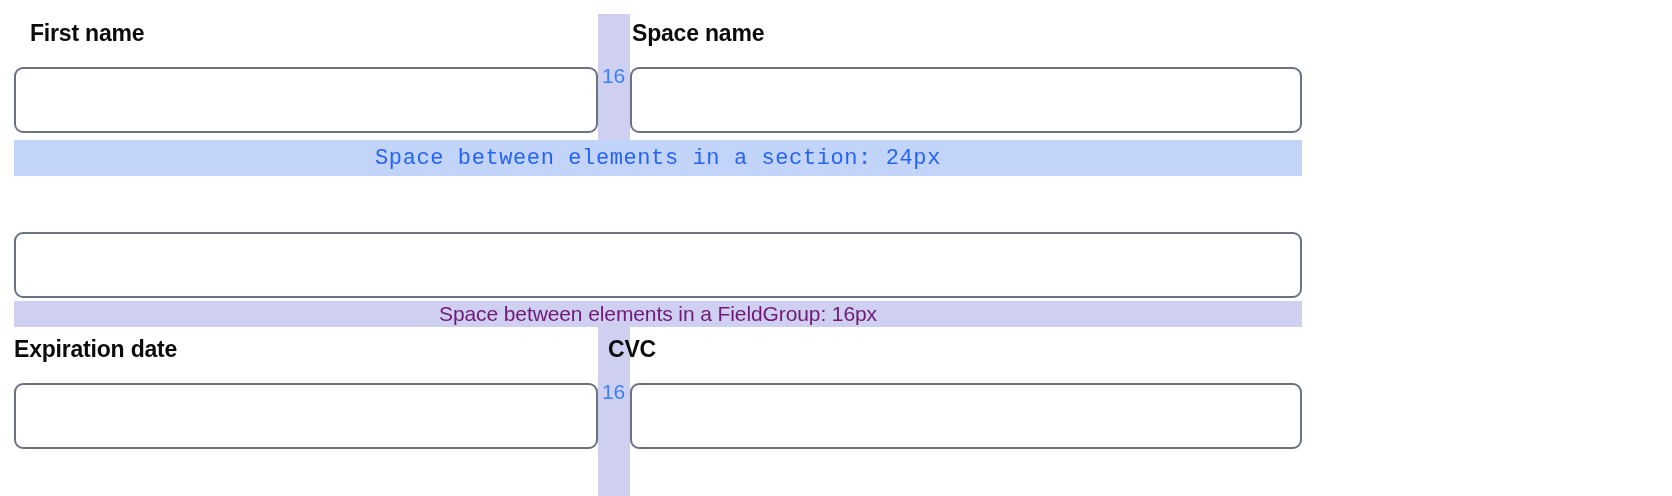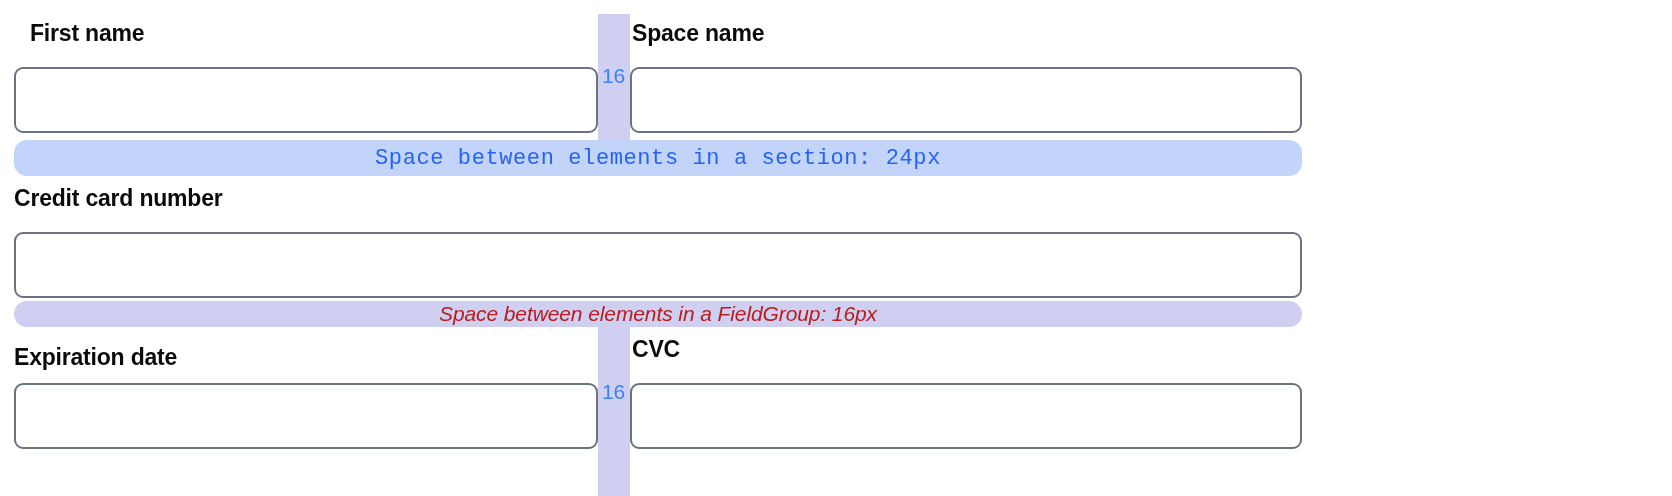--- a/index.html
+++ b/index.html
@@ -39,36 +39,34 @@
 
   .v-gap-band {
     position: absolute;
     left: 14px;
     width: 1288px;
     z-index: 2;
     display: flex;
     align-items: center;
     justify-content: center;
     white-space: nowrap;
-    border-radius: 13px;
   }
   .v-gap-band.section {
     background: #c3d4fb;
     color: #2563f6;
     font-family: "Liberation Mono", monospace;
     font-size: 22px;
     letter-spacing: 0.6px;
   }
   .v-gap-band.fieldgroup {
     background: #cfcff2;
-    color: #b91c1c;
+    color: #701a75;
     font-family: "Liberation Sans", sans-serif;
     font-size: 21px;
     letter-spacing: -0.1px;
-    font-style: italic;
   }
 
   
   .field-label {
     position: absolute;
     z-index: 4;
     color: #0b0b0c;
     font-family: "Liberation Sans", sans-serif;
     font-weight: bold;
     font-size: 23px;
@@ -104,29 +102,28 @@
   <div class="field-label" style="left:14px; top:20px;margin-left:16px;">First name</div>
   <input class="field-input" style="left: 14px; top: 67px; width: 584px;" placeholder="">
 
   <div class="field-label" style="left:632px; top:20px;">Space name</div>
   <input class="field-input" style="left: 630px; top: 67px; width: 672px;" placeholder="">
 
   <div class="v-gap-band section" style="top:140px; height:36px;">
     <span>Space between elements in a section: 24px</span>
   </div>
 
-  <div class="field-label" style="left:14px; top:185px;">Credit card number</div>
   <input class="field-input" style="left: 14px; top: 232px; width: 1288px;" placeholder="">
 
   <div class="v-gap-band fieldgroup" style="top:301px; height:26px;">
     <span>Space between elements in a FieldGroup: 16px</span>
   </div>
 
   <div class="h-gap-band" style="left:598px; top:327px; height:169px;"></div>
   <div class="h-gap-label" style="left:602px; top:381px;">16</div>
 
-  <div class="field-label" style="left:14px; top:336px;margin-top:8px;">Expiration date</div>
+  <div class="field-label" style="left:14px; top:336px;">Expiration date</div>
   <input class="field-input" style="left: 14px; top: 383px; width: 584px;" placeholder="">
 
-  <div class="field-label" style="left:632px; top:336px;">CVC</div>
+  <div class="field-label" style="left:608px; top:336px;">CVC</div>
   <input class="field-input" style="left: 630px; top: 383px; width: 672px;" placeholder="">
 
 </div>
 
 </body></html>

